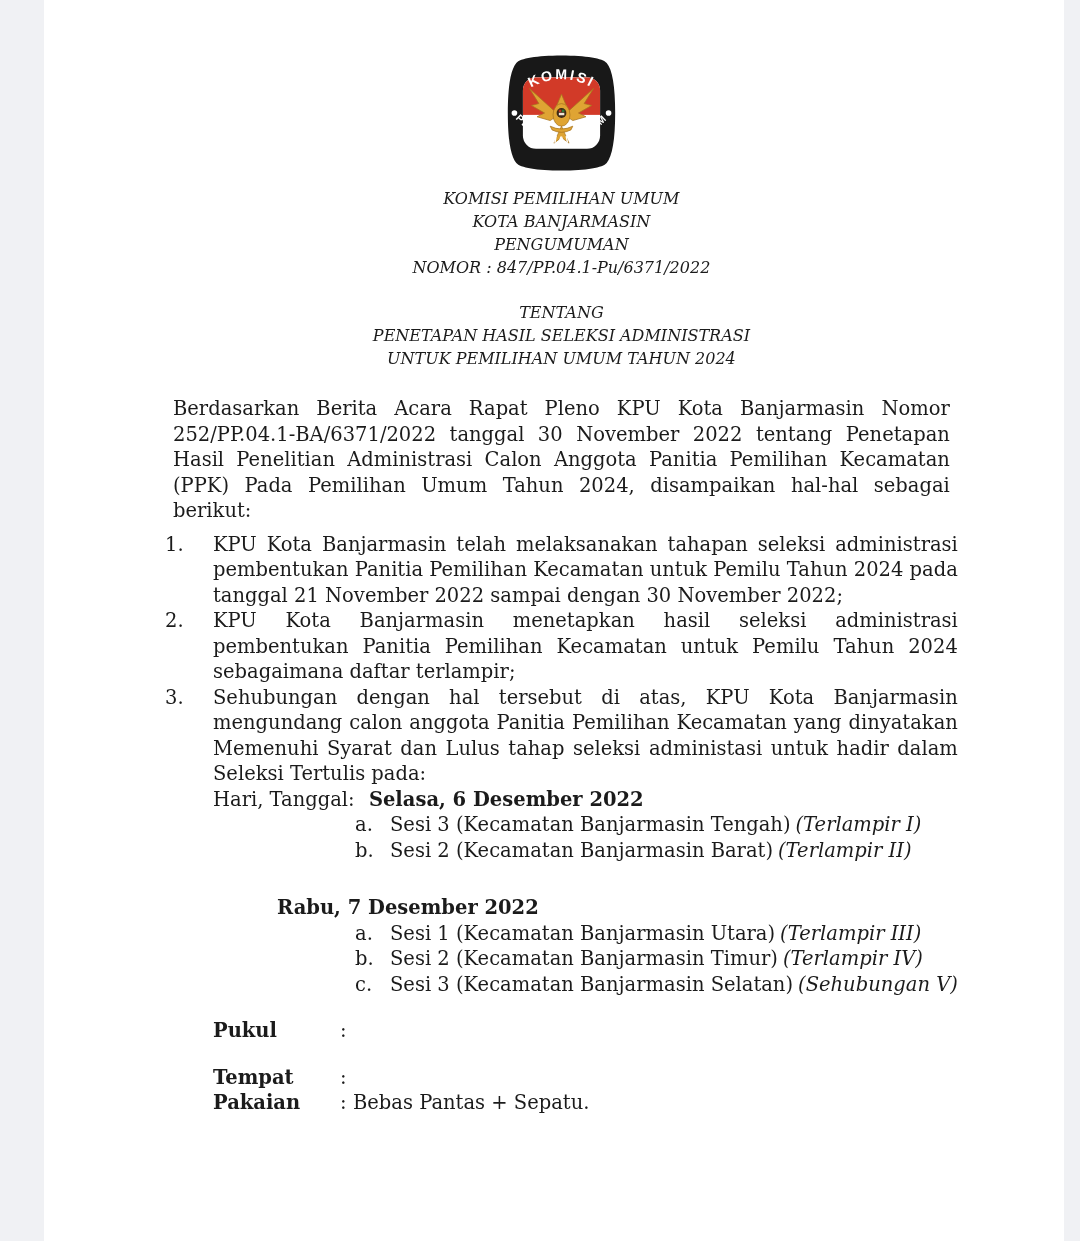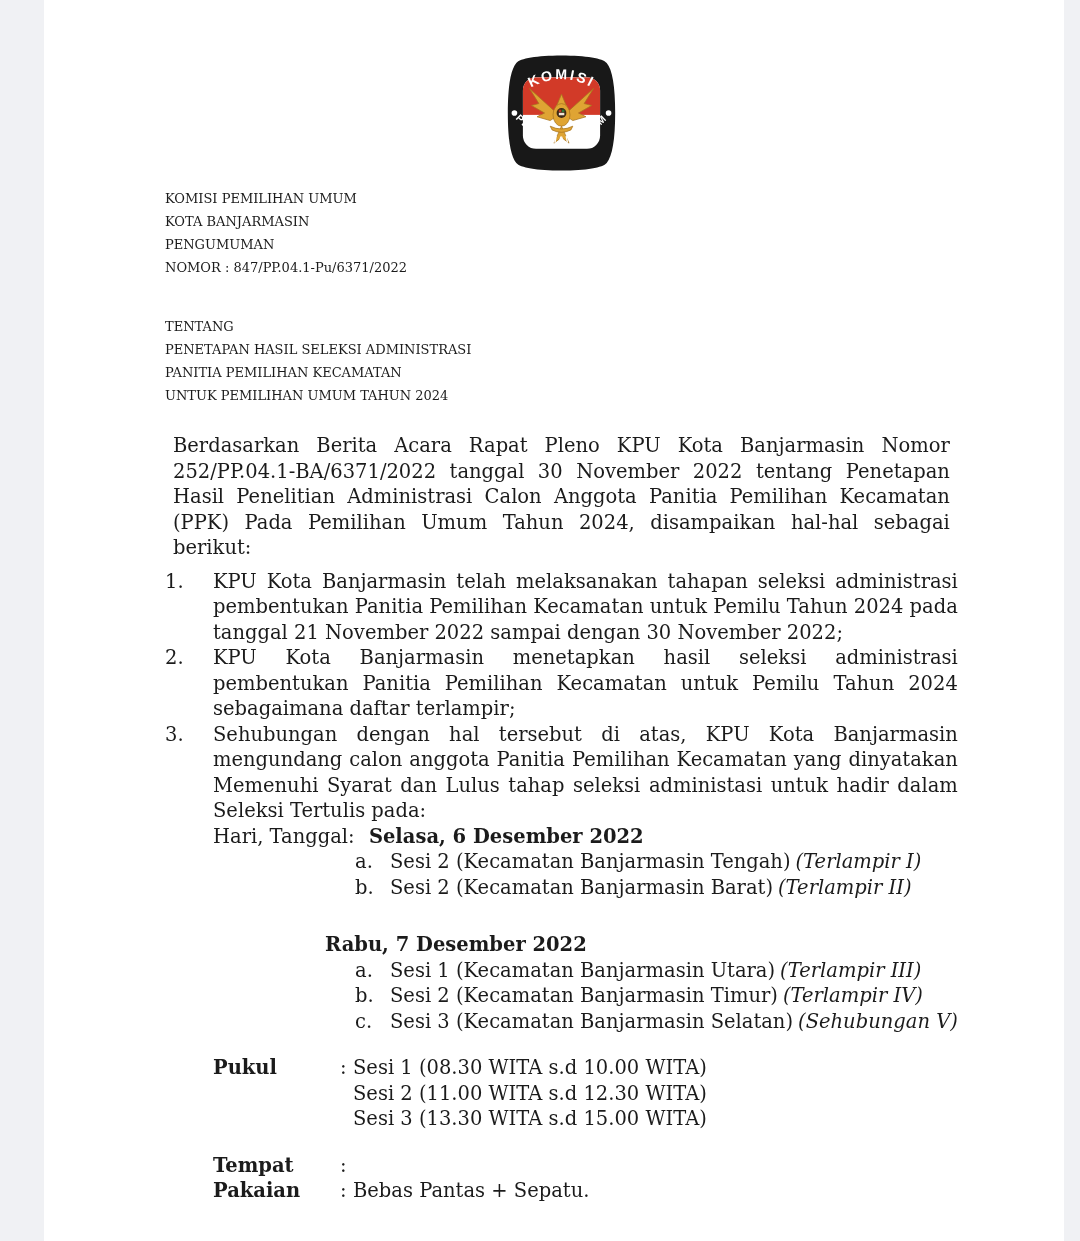--- a/index.html
+++ b/index.html
@@ -19,41 +19,41 @@
     box-sizing: border-box;
     padding: 54px 106px 30px 121px;
   }
 
   
   .logo-wrap { width: 113px; margin: 0 auto 15px auto; }
   .logo-wrap svg { display: block; width: 113px; height: 118px; }
   .logo-arc-text { font-family: "Liberation Sans", sans-serif; font-weight: bold; fill: #ffffff; }
 
   
-  .center-block { font-size: 13px; line-height: 23px; }
-  .subject-block { margin-top: 36px; }
+  .center-block { text-align: center; font-size: 16px; line-height: 23px; font-style: italic; }
+  .subject-block { margin-top: 22px; }
 
   
   .doc-body { font-size: 19.5px; line-height: 25.5px; margin-top: 26px; }
   .justify { text-align: justify; }
   .intro { margin: 8px; }
 
   .num-item { display: flex; }
   .num-col { width: 48px; flex: none; }
   .num-text { flex: 1; min-width: 0; }
 
   .hari-line { white-space: nowrap; }
   .hari-line b { margin-left: 8px; }
 
   .sessions { margin-left: 142px; }
   .session-row { display: flex; white-space: nowrap; }
   .s-marker { width: 35px; flex: none; }
   .s-text i { margin-left: 5px; text-align: right; }
 
-  .day2-head { margin-left: 112px; margin-top: 32px; }
+  .day2-head { margin-left: 64px; margin-top: 32px; }
 
   .kv-row { display: flex; }
   .kv-gap { margin-top: 21px; }
   .kv-label { width: 127px; flex: none; font-weight: bold; }
   .kv-colon { width: 13px; flex: none; }
   .kv-value { flex: 1; min-width: 0; }
 </style>
 </head>
 <body>
 
@@ -111,21 +111,20 @@
     <div class="center-block">
       <div>KOMISI PEMILIHAN UMUM</div>
       <div>KOTA BANJARMASIN</div>
       <div>PENGUMUMAN</div>
       <div>NOMOR : 847/PP.04.1-Pu/6371/2022</div>
     </div>
 
     <div class="center-block subject-block">
       <div>TENTANG</div>
       <div>PENETAPAN HASIL SELEKSI ADMINISTRASI</div>
-      <div>PANITIA PEMILIHAN KECAMATAN</div>
       <div>UNTUK PEMILIHAN UMUM TAHUN 2024</div>
     </div>
 
     <div class="doc-body">
 
       <p class="intro justify">Berdasarkan Berita Acara Rapat Pleno KPU Kota Banjarmasin Nomor 252/PP.04.1-BA/6371/2022 tanggal 30 November 2022 tentang Penetapan Hasil Penelitian Administrasi Calon Anggota Panitia Pemilihan Kecamatan (PPK) Pada Pemilihan Umum Tahun 2024, disampaikan hal-hal sebagai berikut:</p>
 
       <div class="num-item">
         <span class="num-col">1.</span>
         <div class="num-text justify">KPU Kota Banjarmasin telah melaksanakan tahapan seleksi administrasi pembentukan Panitia Pemilihan Kecamatan untuk Pemilu Tahun 2024 pada tanggal 21 November 2022 sampai dengan 30 November 2022;</div>
@@ -142,21 +141,21 @@
           <div class="justify">Sehubungan dengan hal tersebut di atas, KPU Kota Banjarmasin mengundang calon anggota Panitia Pemilihan Kecamatan yang dinyatakan Memenuhi Syarat dan Lulus tahap seleksi administasi untuk hadir dalam Seleksi Tertulis pada:</div>
 
           <div class="hari-line">
             <span>Hari, Tanggal:</span>
             <b>Selasa, 6 Desember 2022</b>
           </div>
 
           <div class="sessions">
             <div class="session-row">
               <span class="s-marker">a.</span>
-              <span class="s-text"><span>Sesi 2 (Kecamatan Banjarmasin Tengah)</span><i>(Terlampir I)</i></span>
+              <span class="s-text"><span>Sesi 3 (Kecamatan Banjarmasin Tengah)</span><i>(Terlampir I)</i></span>
             </div>
             <div class="session-row">
               <span class="s-marker">b.</span>
               <span class="s-text"><span>Sesi 2 (Kecamatan Banjarmasin Barat)</span><i>(Terlampir II)</i></span>
             </div>
           </div>
 
           <div class="day2-head">
             <b>Rabu, 7 Desember 2022</b>
           </div>
@@ -172,25 +171,20 @@
             </div>
             <div class="session-row">
               <span class="s-marker">c.</span>
               <span class="s-text"><span>Sesi 3 (Kecamatan Banjarmasin Selatan)</span><i>(Sehubungan V)</i></span>
             </div>
           </div>
 
           <div class="kv-row kv-gap">
             <div class="kv-label">Pukul</div>
             <div class="kv-colon">:</div>
-            <div class="kv-value">
-              <div>Sesi 1 (08.30 WITA s.d 10.00 WITA)</div>
-              <div>Sesi 2 (11.00 WITA s.d 12.30 WITA)</div>
-              <div>Sesi 3 (13.30 WITA s.d 15.00 WITA)</div>
-            </div>
           </div>
 
           <div class="kv-row kv-gap">
             <div class="kv-label">Tempat</div>
             <div class="kv-colon">:</div>
           </div>
 
           <div class="kv-row">
             <div class="kv-label">Pakaian</div>
             <div class="kv-colon">:</div>

